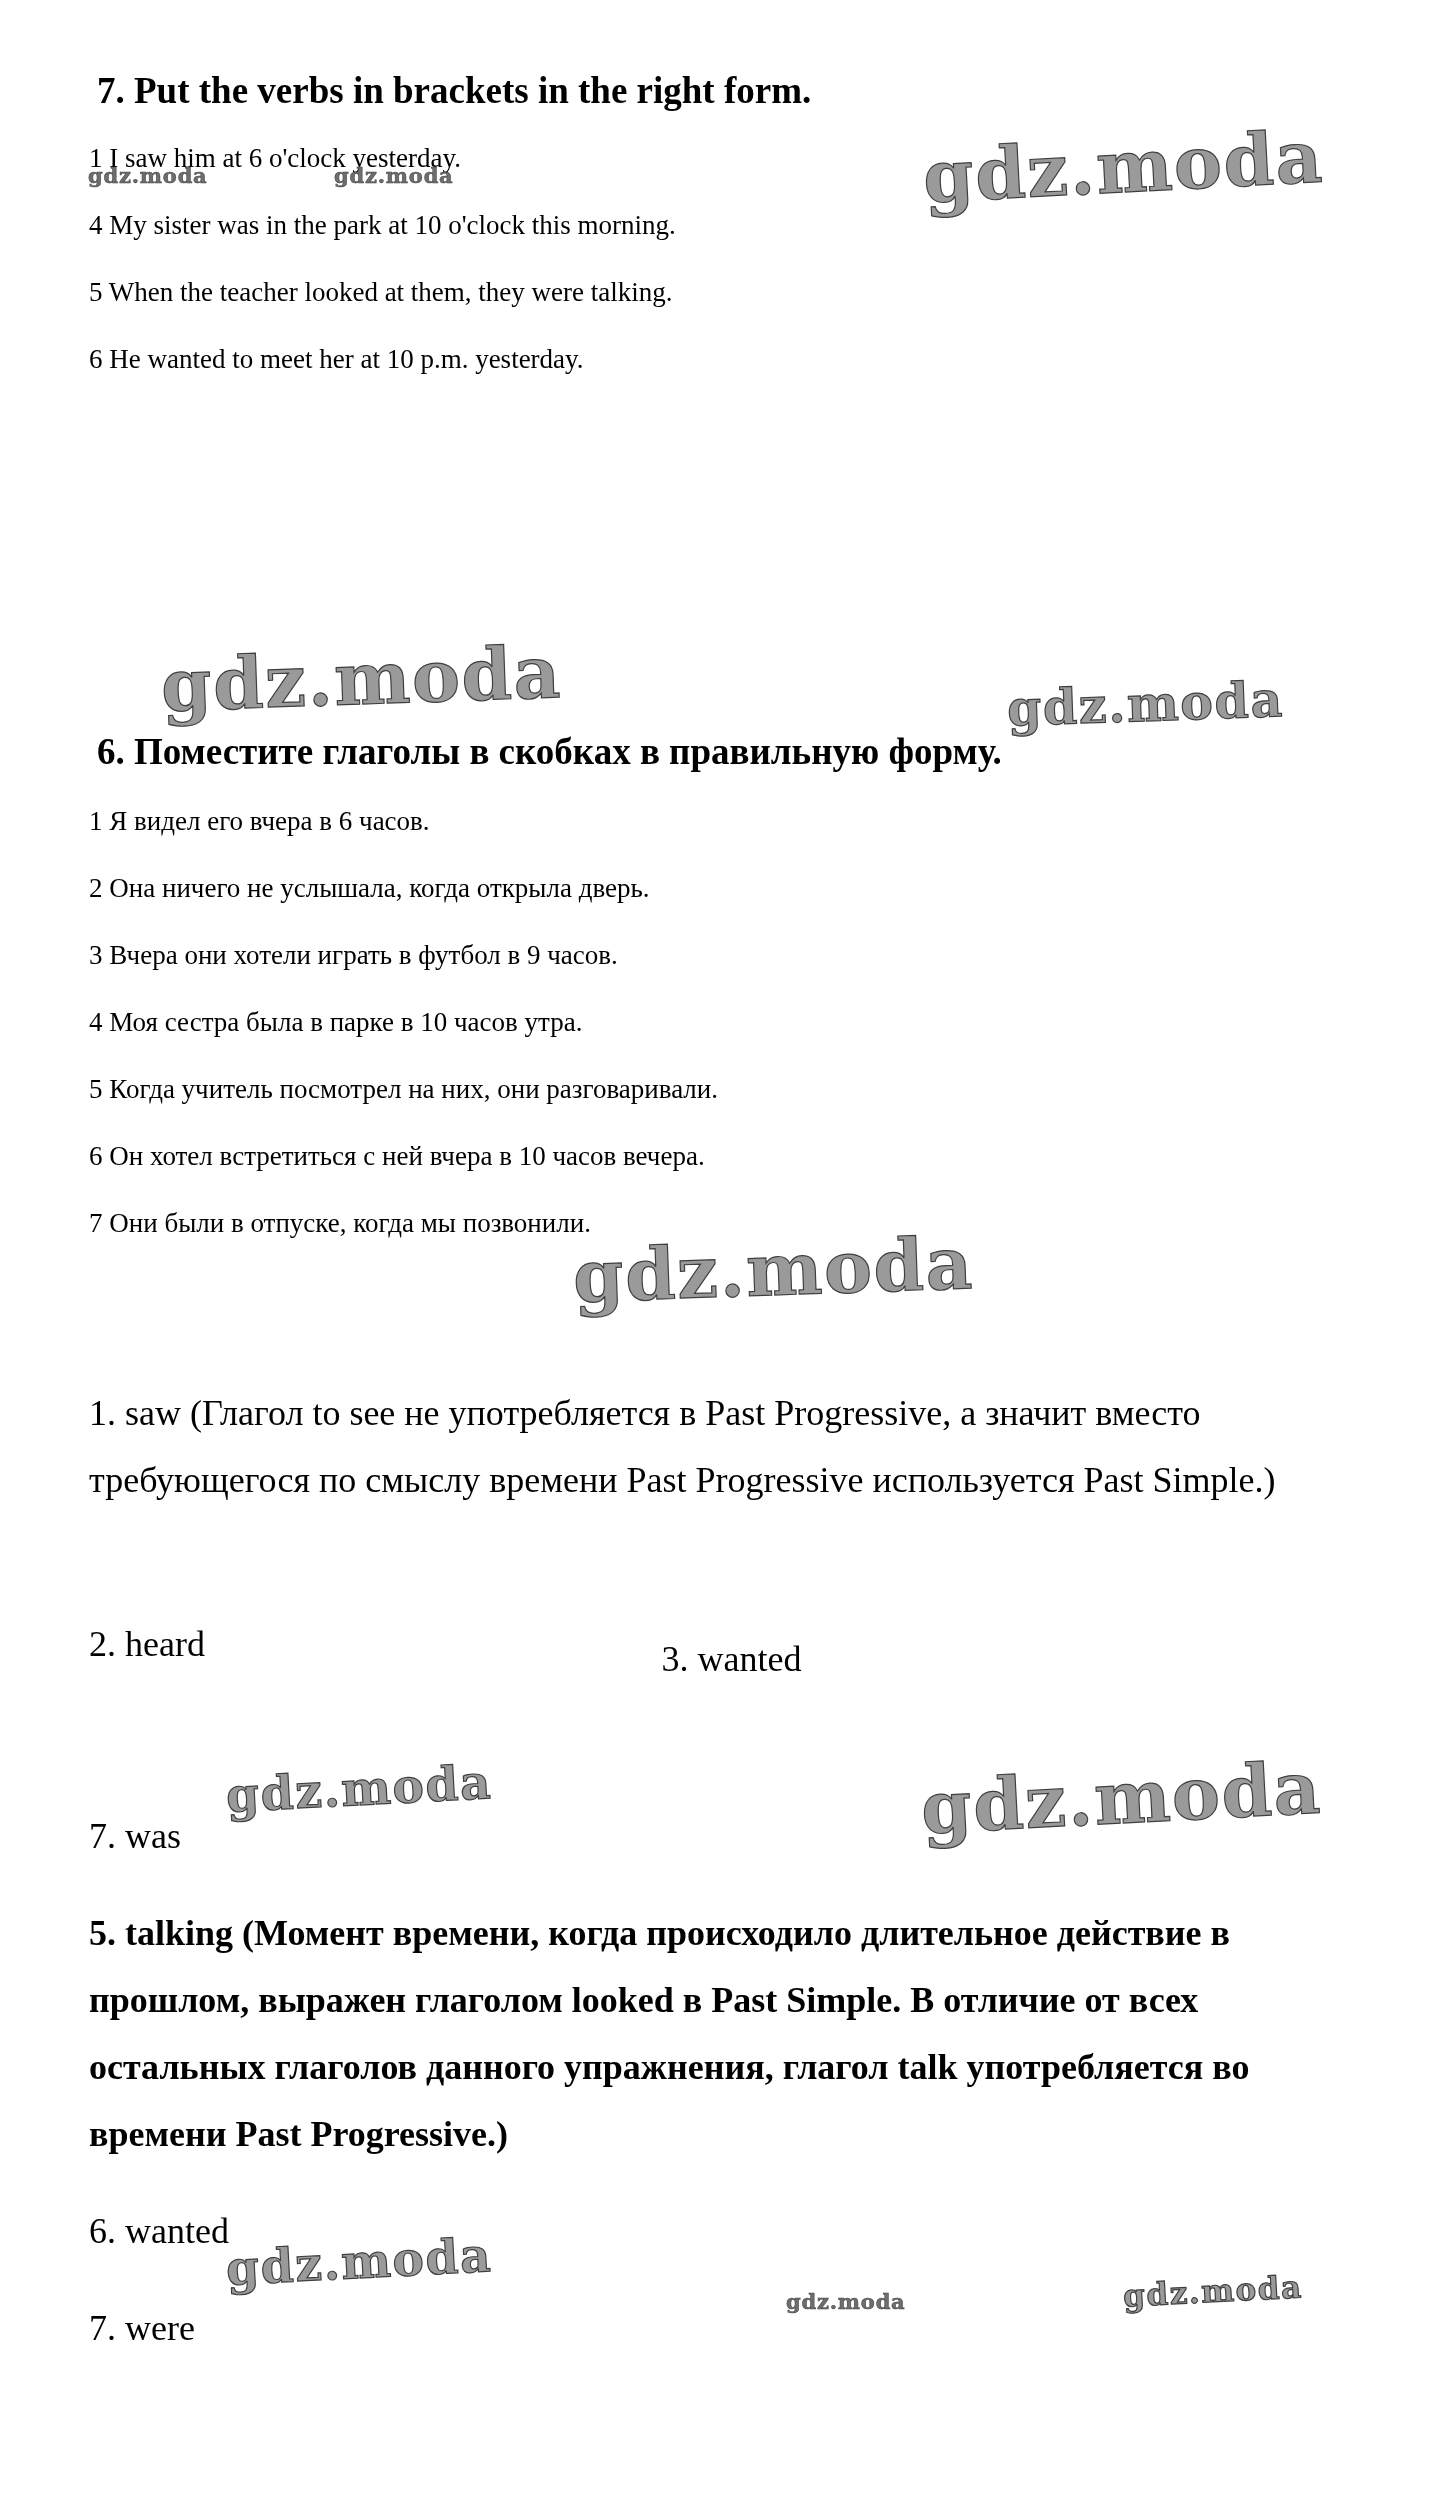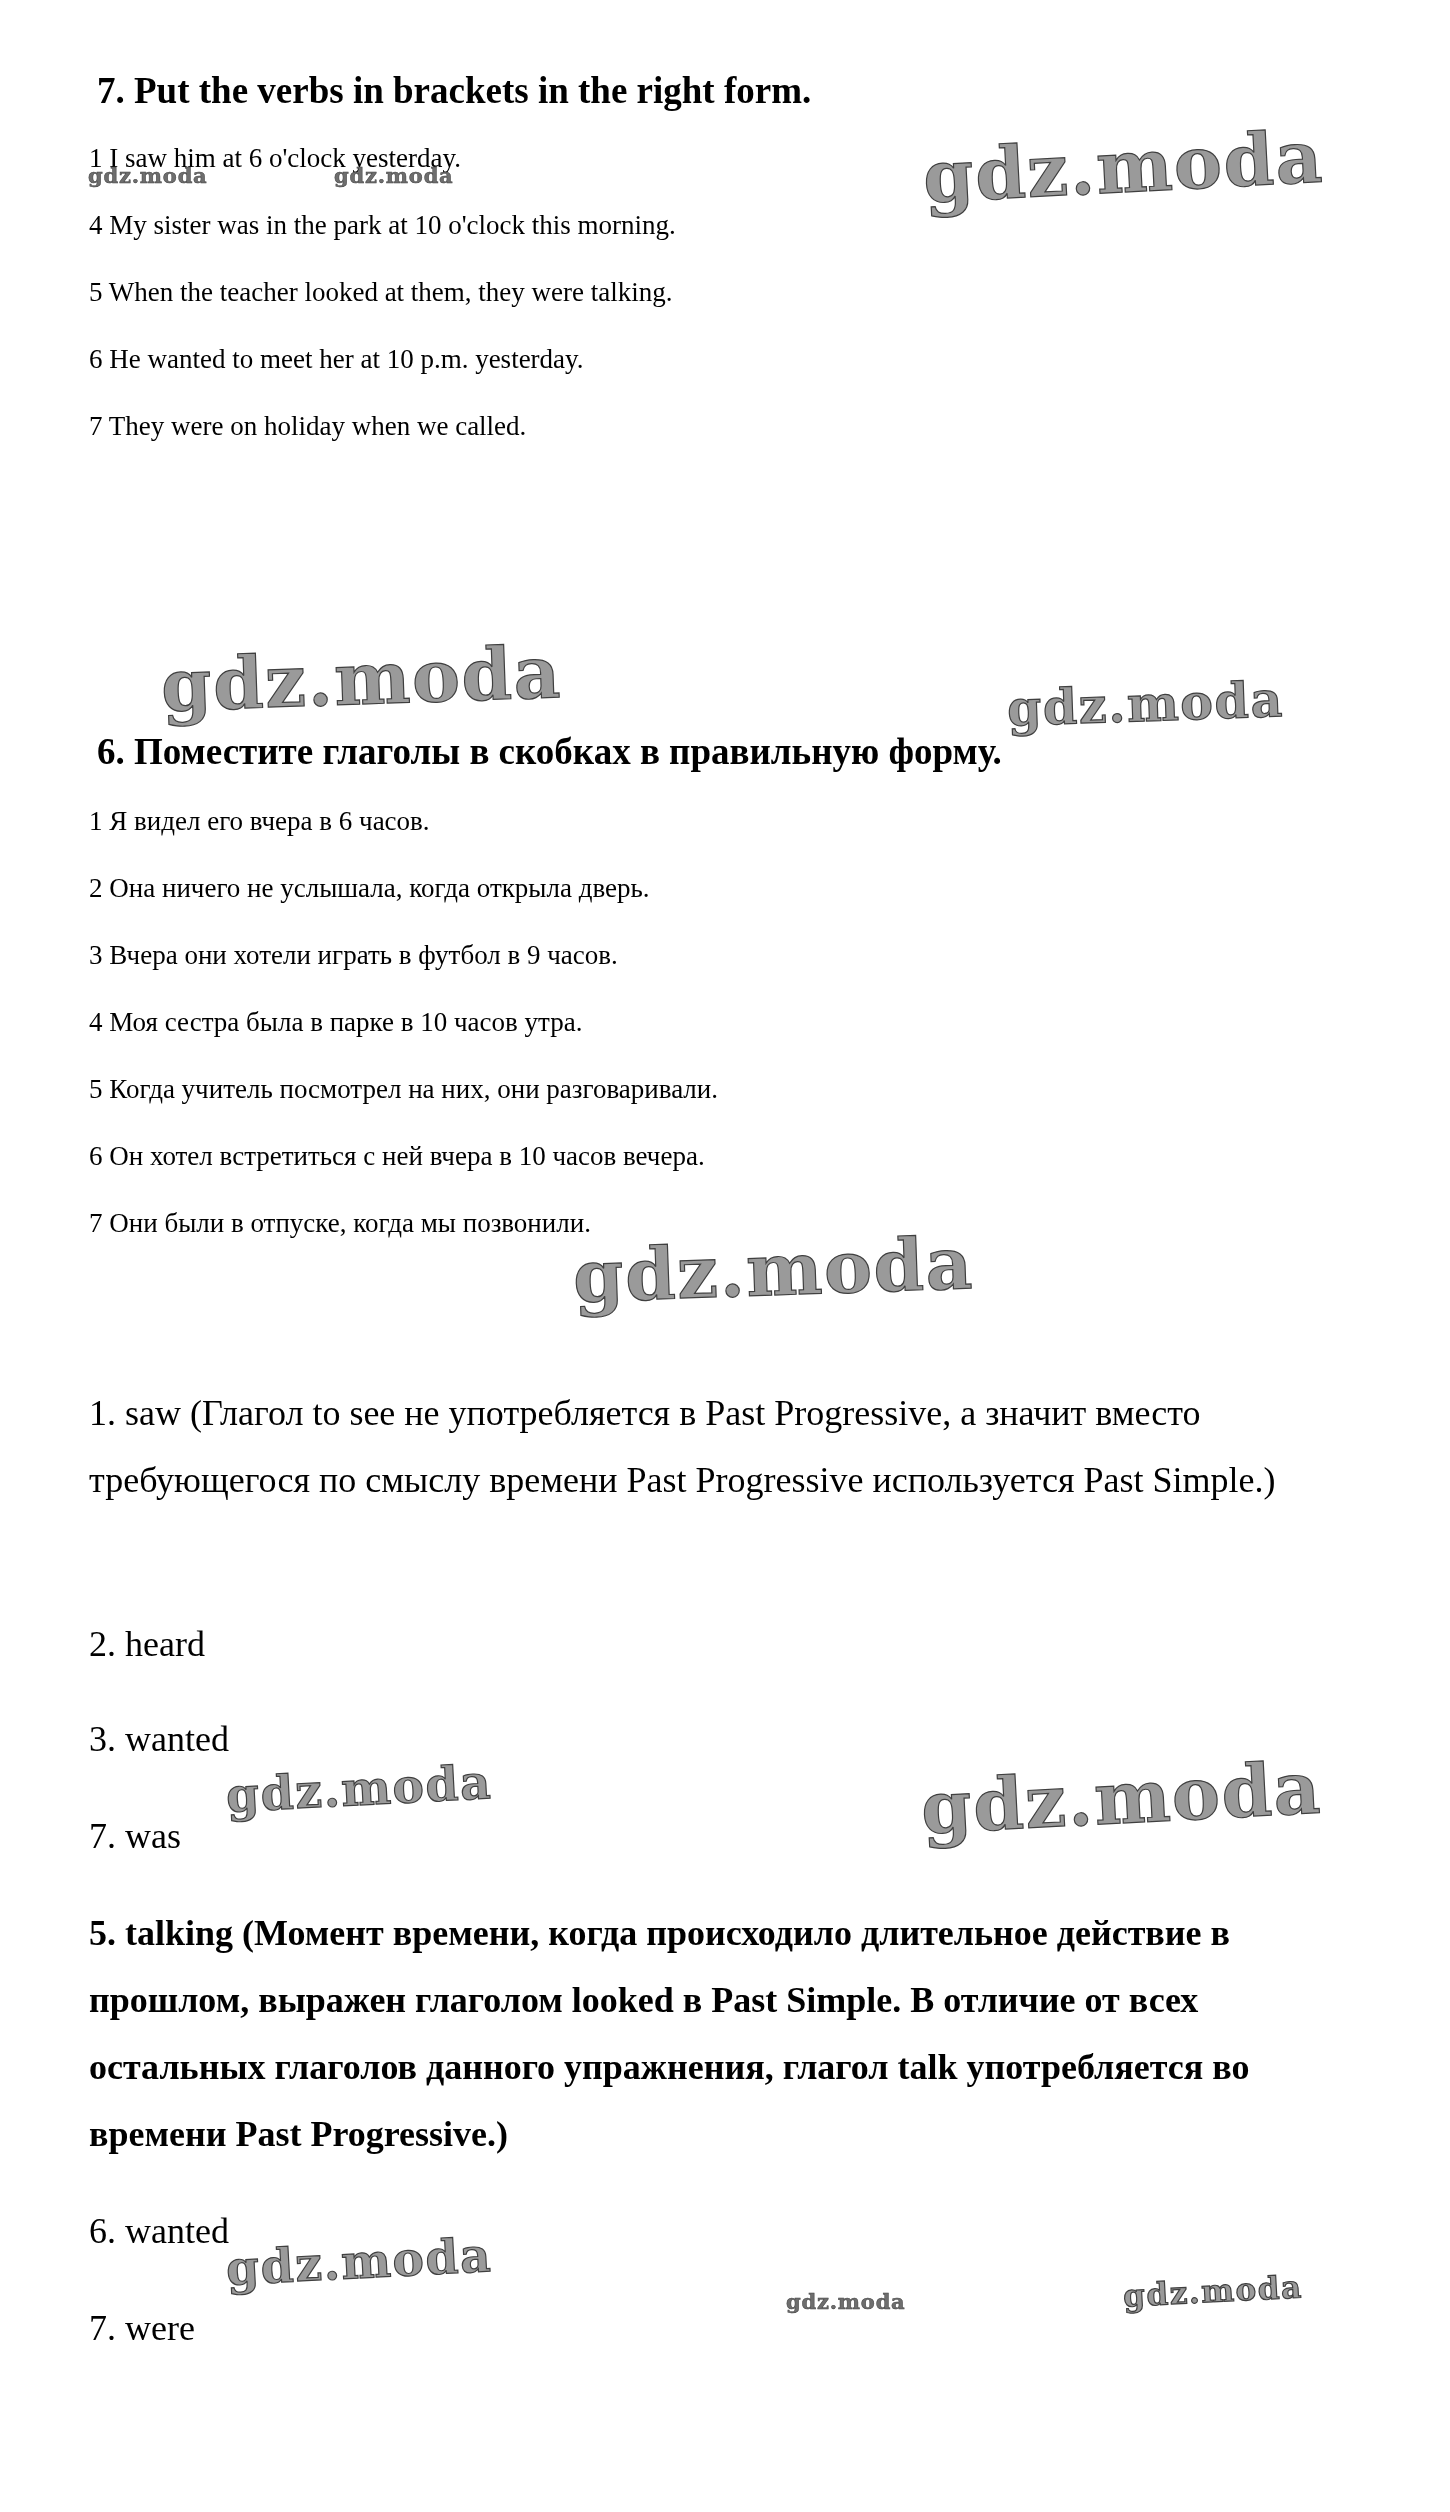--- a/index.html
+++ b/index.html
@@ -40,21 +40,21 @@
   }
   .ans {
     position: absolute;
     left: 89px;
     width: 1285px;
     font-size: 36px;
     line-height: 67px;
   }
   .ans1 { top: 1380px; }
   .ans2 { top: 1611px; }
-  .ans3 { top: 1706px; }
+  .ans3 { top: 1626px; text-align: center; }
   .ans4 { top: 1803px; }
   .ans5 { top: 1900px; font-weight: bold; }
   .ans6 { top: 2198px; }
   .ans7 { top: 2295px; }
 
   
   .wm {
     position: absolute;
     font-family: "DejaVu Serif", serif;
     font-weight: bold;
@@ -86,21 +86,20 @@
 
 <div class="page">
 
   <h1 class="heading h-en">7. Put the verbs in brackets in the right form.</h1>
 
   <div class="list list-en">
     <div class="line">1 I saw him at 6 o'clock yesterday.</div>
     <div class="line">4 My sister was in the park at 10 o'clock this morning.</div>
     <div class="line">5 When the teacher looked at them, they were talking.</div>
     <div class="line">6 He wanted to meet her at 10 p.m. yesterday.</div>
-    <div class="line">7 They were on holiday when we called.</div>
   </div>
 
   <h1 class="heading h-ru">6. Поместите глаголы в скобках в правильную форму.</h1>
 
   <div class="list list-ru">
     <div class="line">1 Я видел его вчера в 6 часов.</div>
     <div class="line">2 Она ничего не услышала, когда открыла дверь.</div>
     <div class="line">3 Вчера они хотели играть в футбол в 9 часов.</div>
     <div class="line">4 Моя сестра была в парке в 10 часов утра.</div>
     <div class="line">5 Когда учитель посмотрел на них, они разговаривали.</div>

